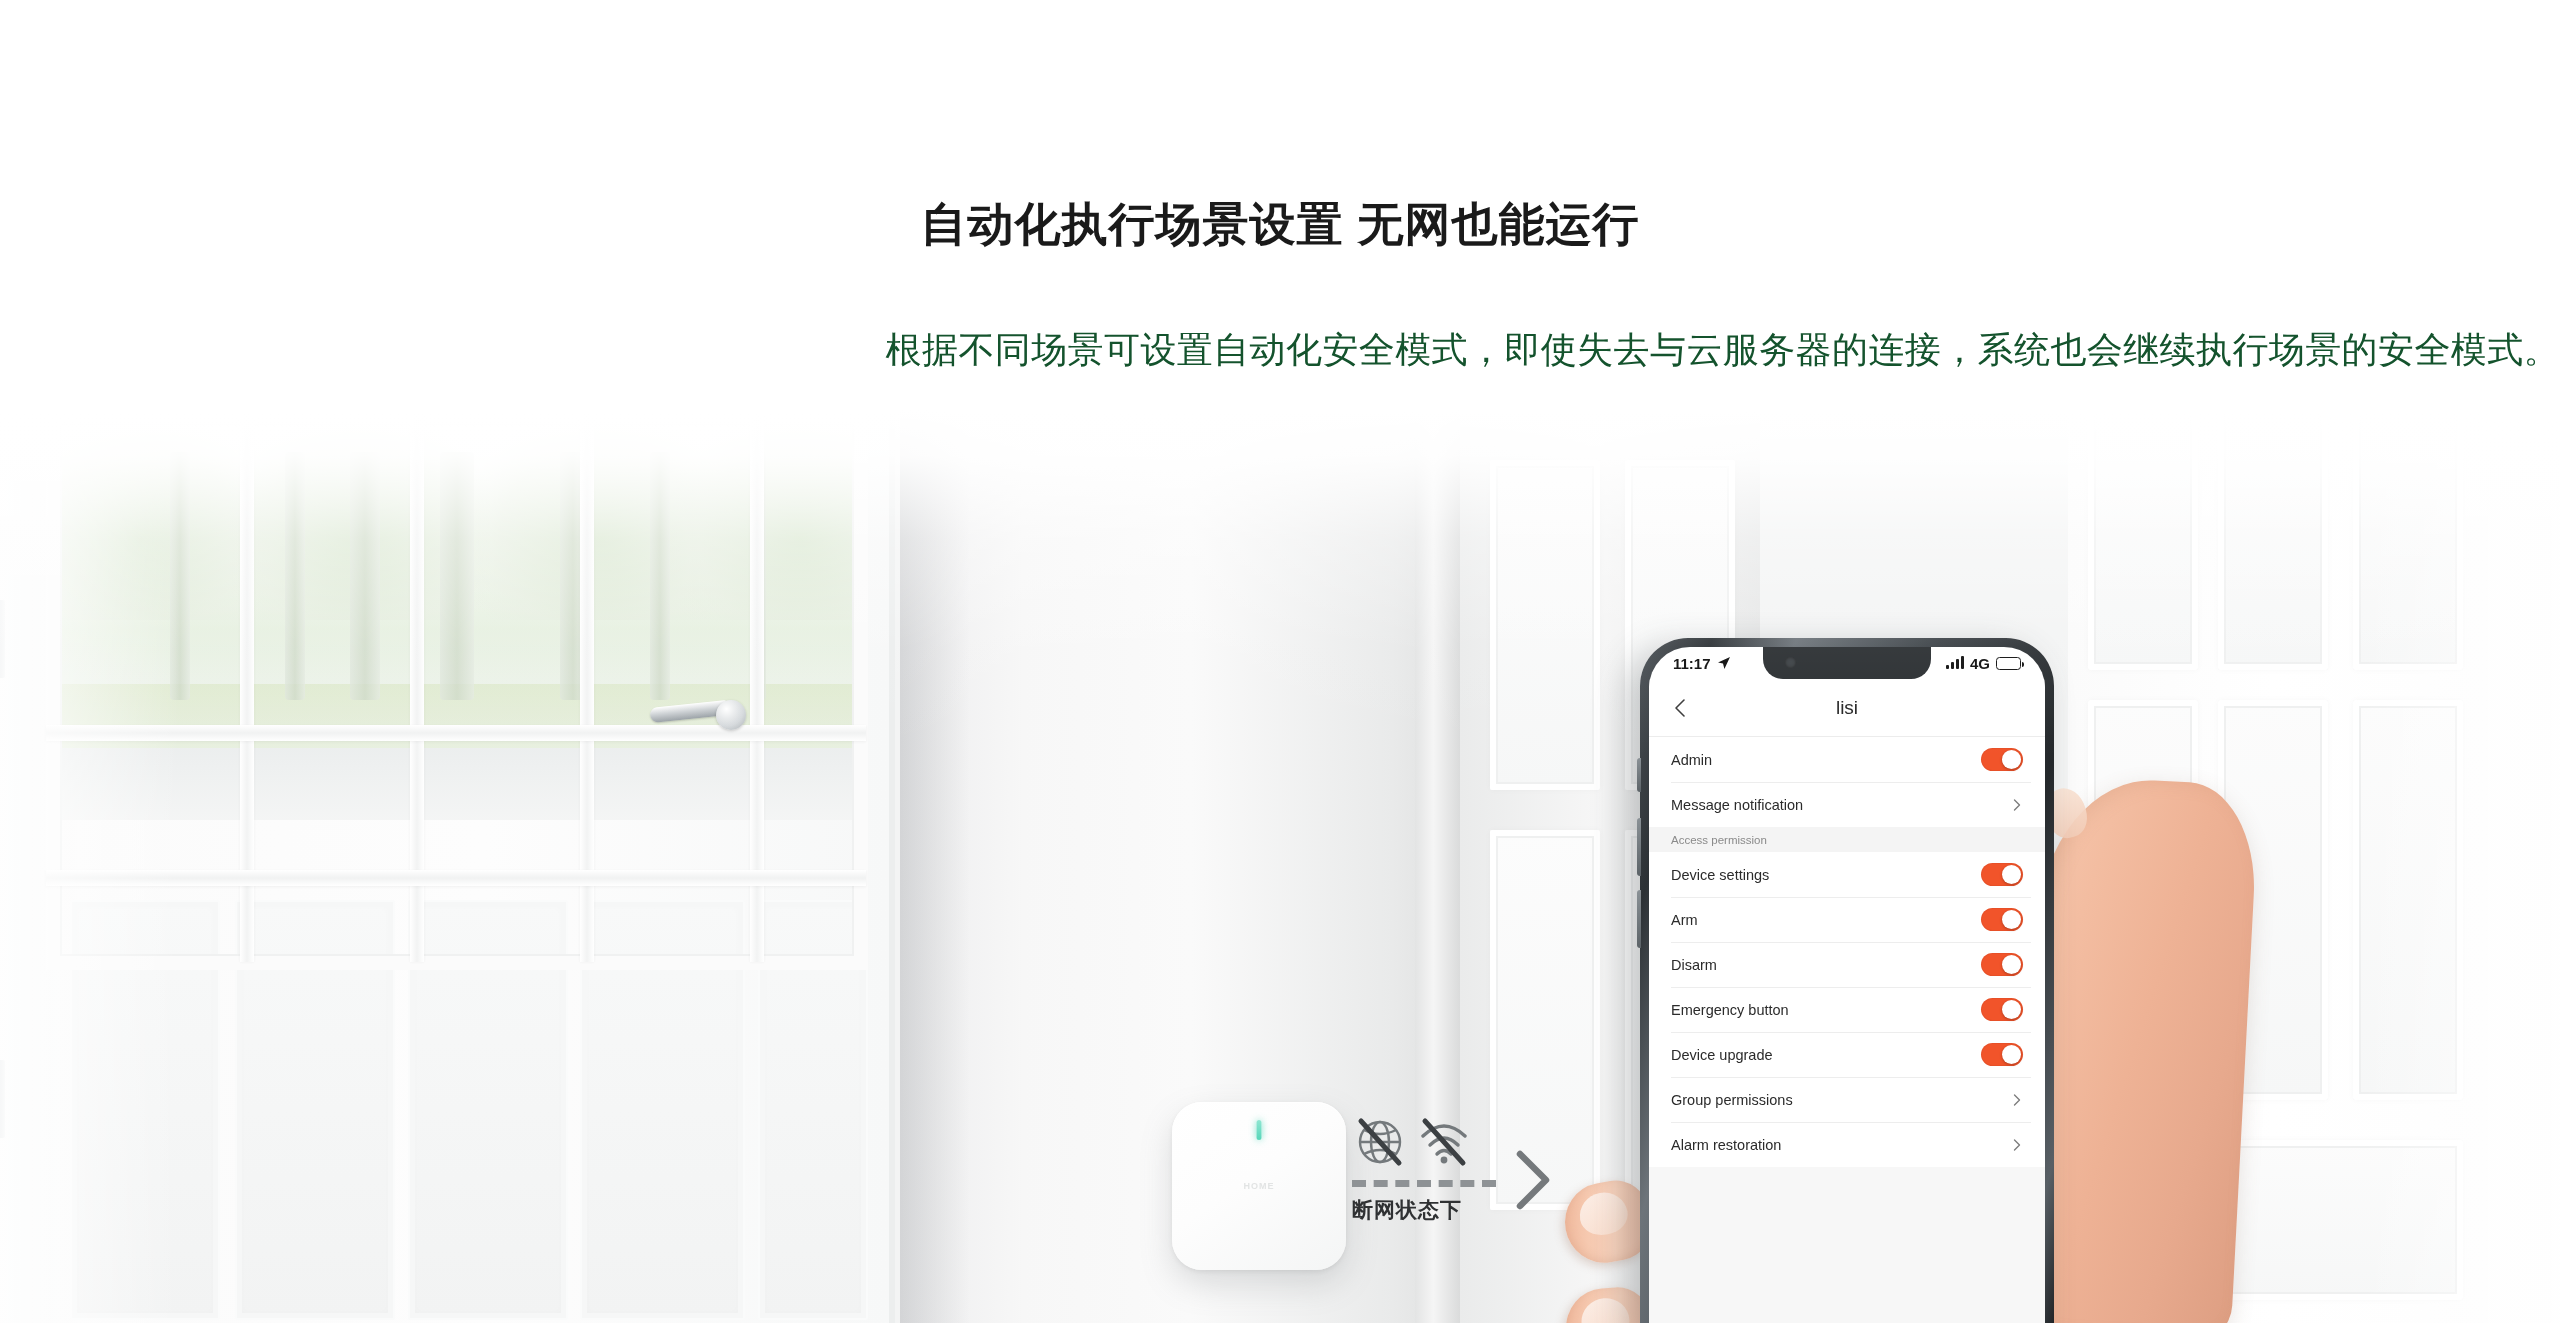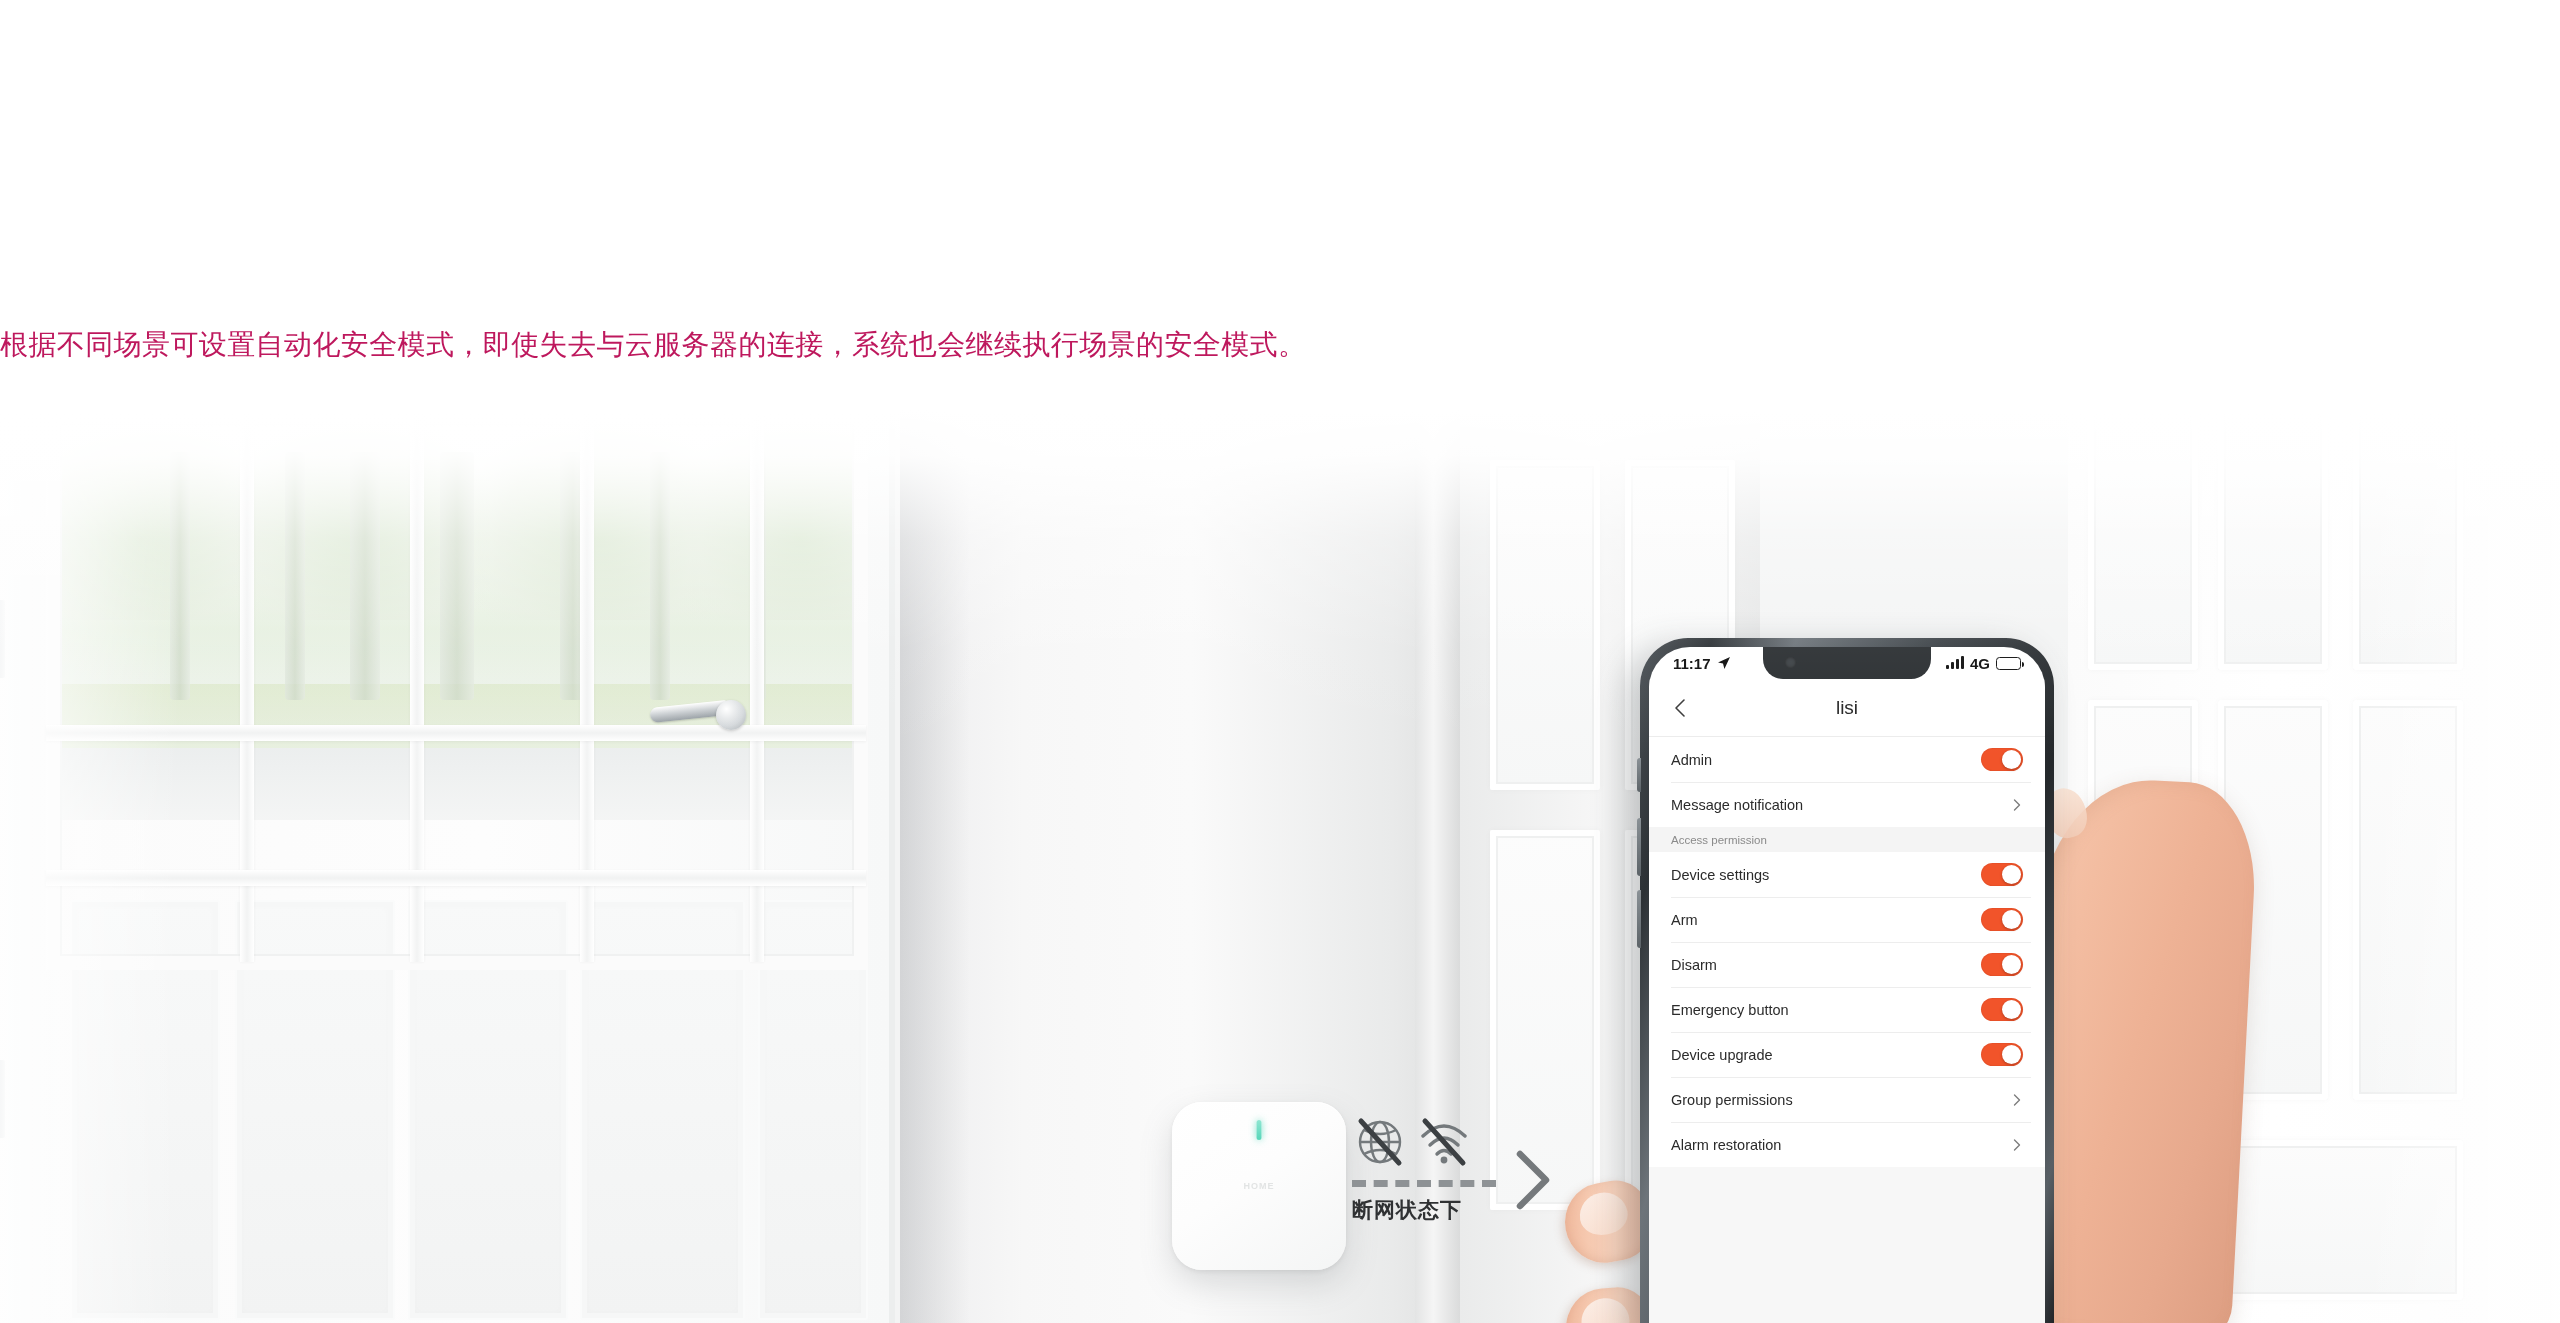--- a/index.html
+++ b/index.html
@@ -12,22 +12,22 @@
 
   
   .headline {
     position: absolute; top: 196px; left: 0; width: 2560px;
     text-align: center;
     font-size: 46px; font-weight: 700; color: #1a1a1a;
     letter-spacing: 1px; line-height: 1.25;
   }
   .subhead {
     position: absolute; top: 325px; left: 0; width: 2560px;
-    text-align: left;
-    font-size: 28px; font-weight: 400; color: #be185d;
+    text-align: right;
+    font-size: 36px; font-weight: 400; color: #14532d;
     letter-spacing: 0.4px; line-height: 1.4;
   }
 
   
   .scene {
     position: absolute; left: 0; top: 410px;
     width: 2560px; height: 913px; overflow: hidden;
     background: #f3f4f4;
   }
   .scene-fade {
@@ -306,20 +306,21 @@
     border-radius: 50%; background: #fff; box-shadow: 0 1px 3px rgba(0,0,0,.28);
   }
   .chev { width: 12px; height: 12px; }
   .list-filler { height: 90px; background: #f7f7f7; }
 </style>
 </head>
 <body>
 
 <div id="page">
 
+  <div class="headline">自动化执行场景设置 无网也能运行</div>
   <div class="subhead">根据不同场景可设置自动化安全模式，即使失去与云服务器的连接，系统也会继续执行场景的安全模式。</div>
 
   <div class="scene">
 
     <div class="door-left">
       <div class="garden">
         <div class="lawn"></div>
         <div class="path"></div>
         <div class="canopy" style="left:-40px;"></div>
         <div class="canopy" style="left:180px;"></div>

